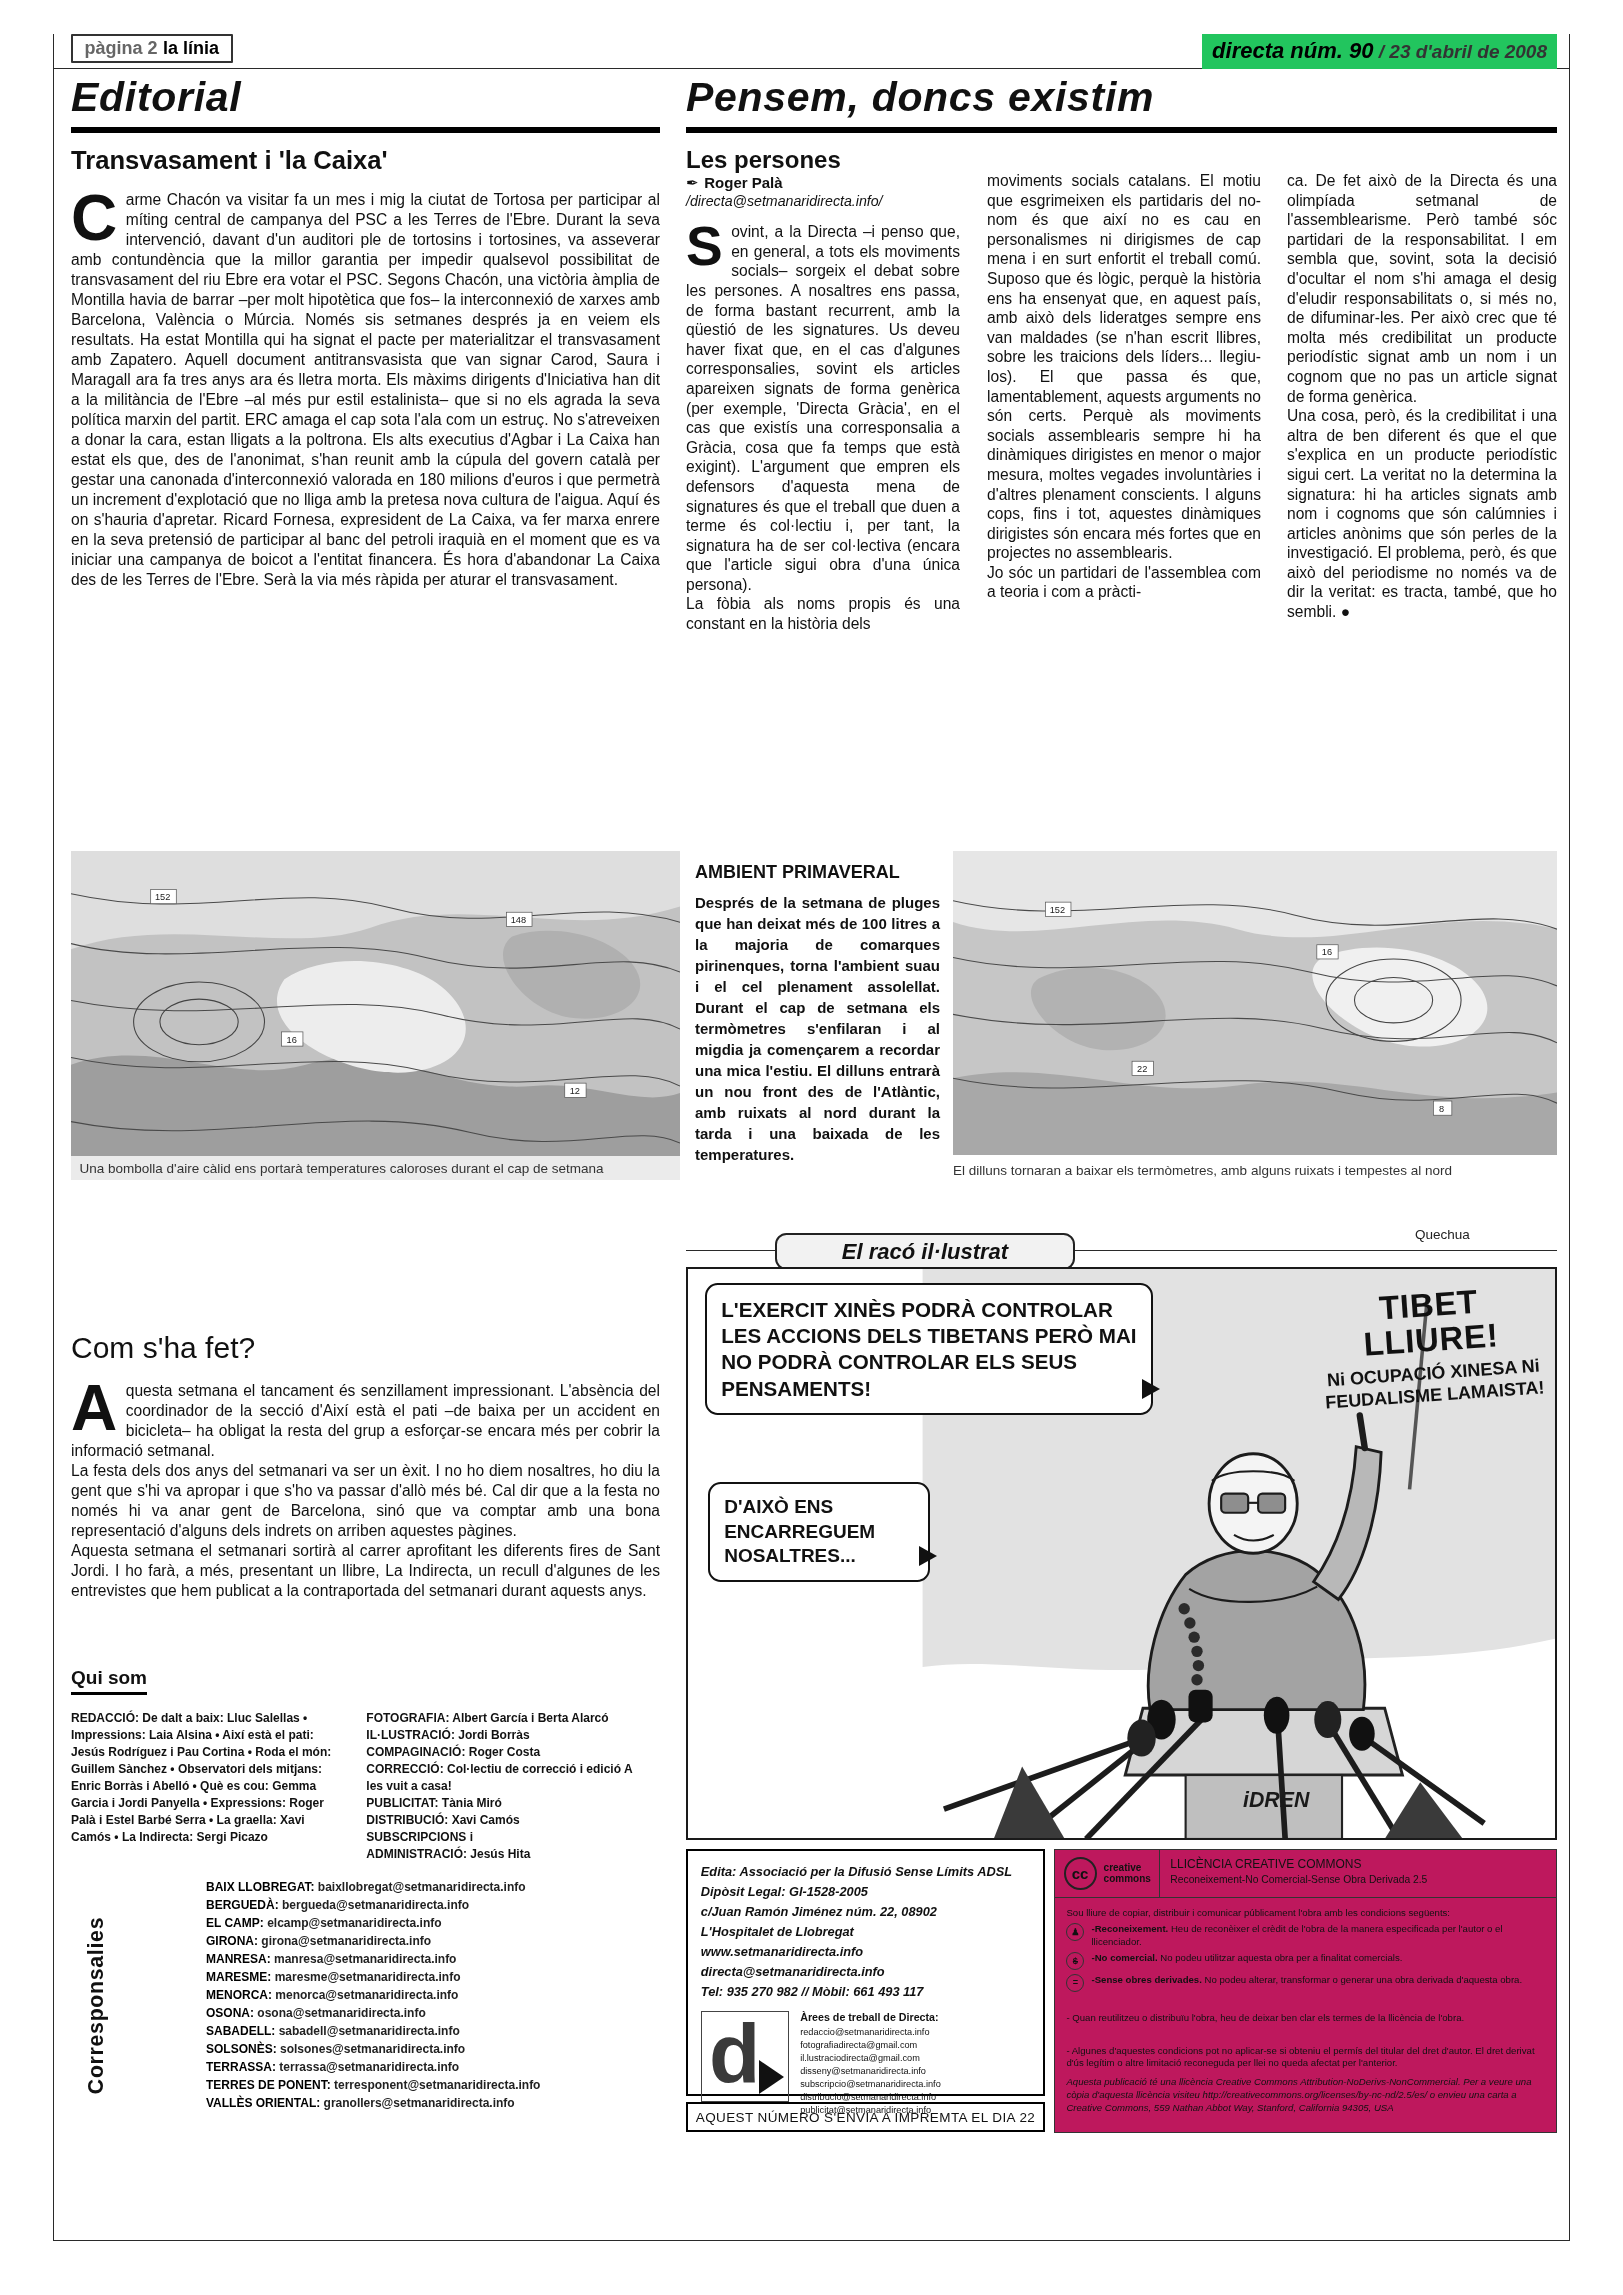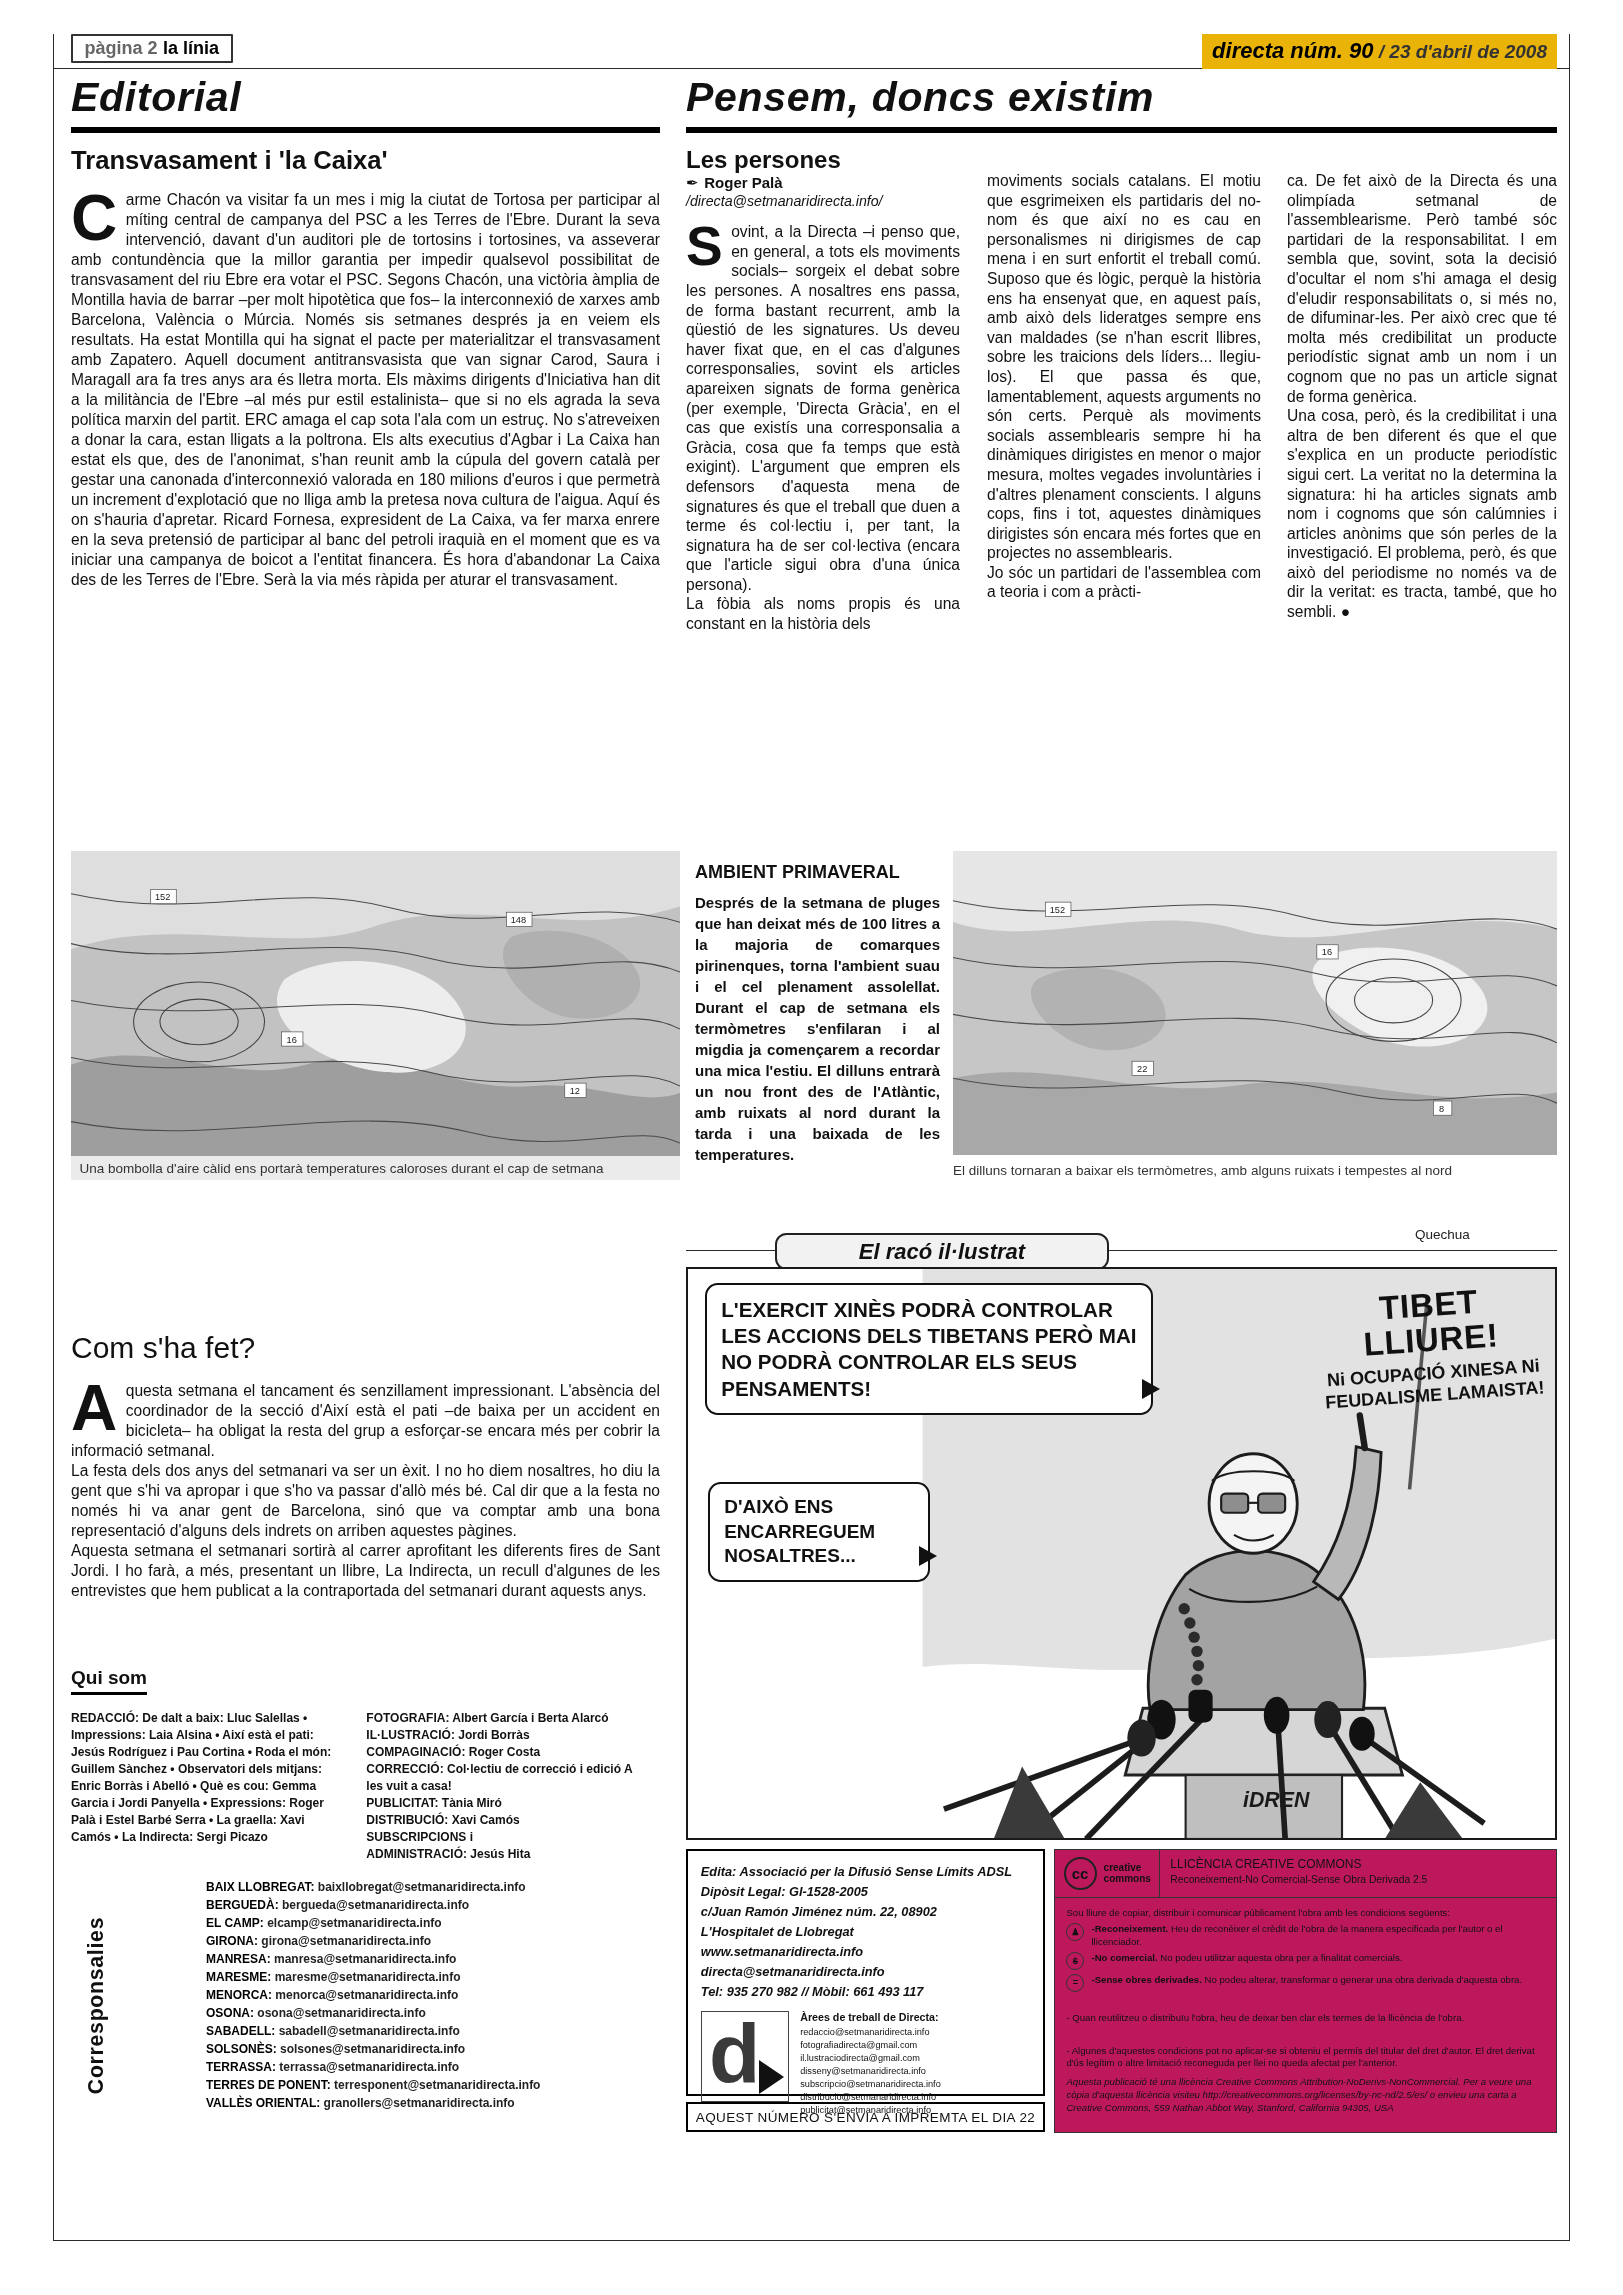--- a/index.html
+++ b/index.html
@@ -6,21 +6,21 @@
   html,body { background:#fff; }
   body { font-family:"Liberation Sans", sans-serif; color:#111; }
   .page { position:relative; width:1623px; height:2295px; background:#fff; overflow:hidden; }
   .abs { position:absolute; }
   .rule { background:#2a2a2a; }
 
   
   .header-tab { border:2.1px solid #333; border-radius:1px; padding:2.1px 11.4px; font-size:18px; font-weight:bold; }
   .header-tab .pg { color:#666; margin-right:5.7px; }
   .header-tab .sec { color:#000; }
-  .masthead { background:#eab308; padding:3.6px 10px 5px; text-align:right; }
+  .masthead { background:#22c55e; padding:3.6px 10px 5px; text-align:right; }
   .mh-name { font-size:22px; font-weight:bold; font-style:italic; color:#000; }
   .mh-date { font-size:19px; font-weight:bold; font-style:italic; color:#333; }
 
   
   .section-title { font-size:41px; font-weight:bold; font-style:italic; letter-spacing:0.7px; padding-bottom:5.7px; }
   .black-bar { height:6.4px; background:#000; margin-bottom:12.8px; }
   .headline { font-size:25.6px; font-weight:bold; margin-bottom:15.6px; }
   .headline-sm { font-size:24px; font-weight:bold; margin-bottom:10px; }
   .bodytext { font-size:15.6px; line-height:20px; text-align:justify; }
   .prelines { white-space:pre-line; }
@@ -200,21 +200,21 @@
         </g>
       <g>
           <rect x="676" y="352" width="26" height="20" fill="#fff" stroke="#555"></rect>
           <text x="684" y="367" font-size="13" fill="#222">8</text>
         </g>
     </svg>
   </div>
   <div class="abs map-caption-out" style="left:953px;top:1163px;width:604px">El dilluns tornaran a baixar els termòmetres, amb alguns ruixats i tempestes al nord</div>
 
   <div class="abs rule" style="left:686px;top:1250px;width:871px;height:1.4px"></div>
-  <div class="abs raco-tab" style="left:775px;top:1233px;width:334px">El racó il·lustrat</div>
+  <div class="abs raco-tab" style="left:775px;top:1233px;width:300px">El racó il·lustrat</div>
   <div class="abs comic-credit" style="left:1415px;top:1227px">Quechua</div>
 
   <div class="abs comic-box" style="left:686px;top:1267px;width:871px;height:573px">
     <svg viewBox="0 0 1221 802" width="868" height="570" preserveAspectRatio="none" style="position:absolute;left:0;top:0">
       <rect width="1221" height="802" fill="#ffffff"></rect>
       <path d="M330,0 H1221 V520 C1050,560 880,540 700,560 C560,575 430,545 330,560 Z" fill="#e2e2e2"></path>
       <line x1="1040" y1="40" x2="1015" y2="310" stroke="#555" stroke-width="5"></line>
       <path d="M640,618 L980,618 L1005,712 L615,712 Z" fill="#d6d6d6" stroke="#222" stroke-width="4"></path>
       <rect x="700" y="712" width="220" height="90" fill="#bfbfbf" stroke="#222" stroke-width="3"></rect>
       <path d="M700,430 C660,480 640,560 650,620 L950,620 C960,540 935,470 890,430 C840,385 750,385 700,430 Z" fill="#a3a3a3" stroke="#1c1c1c" stroke-width="4"></path>

